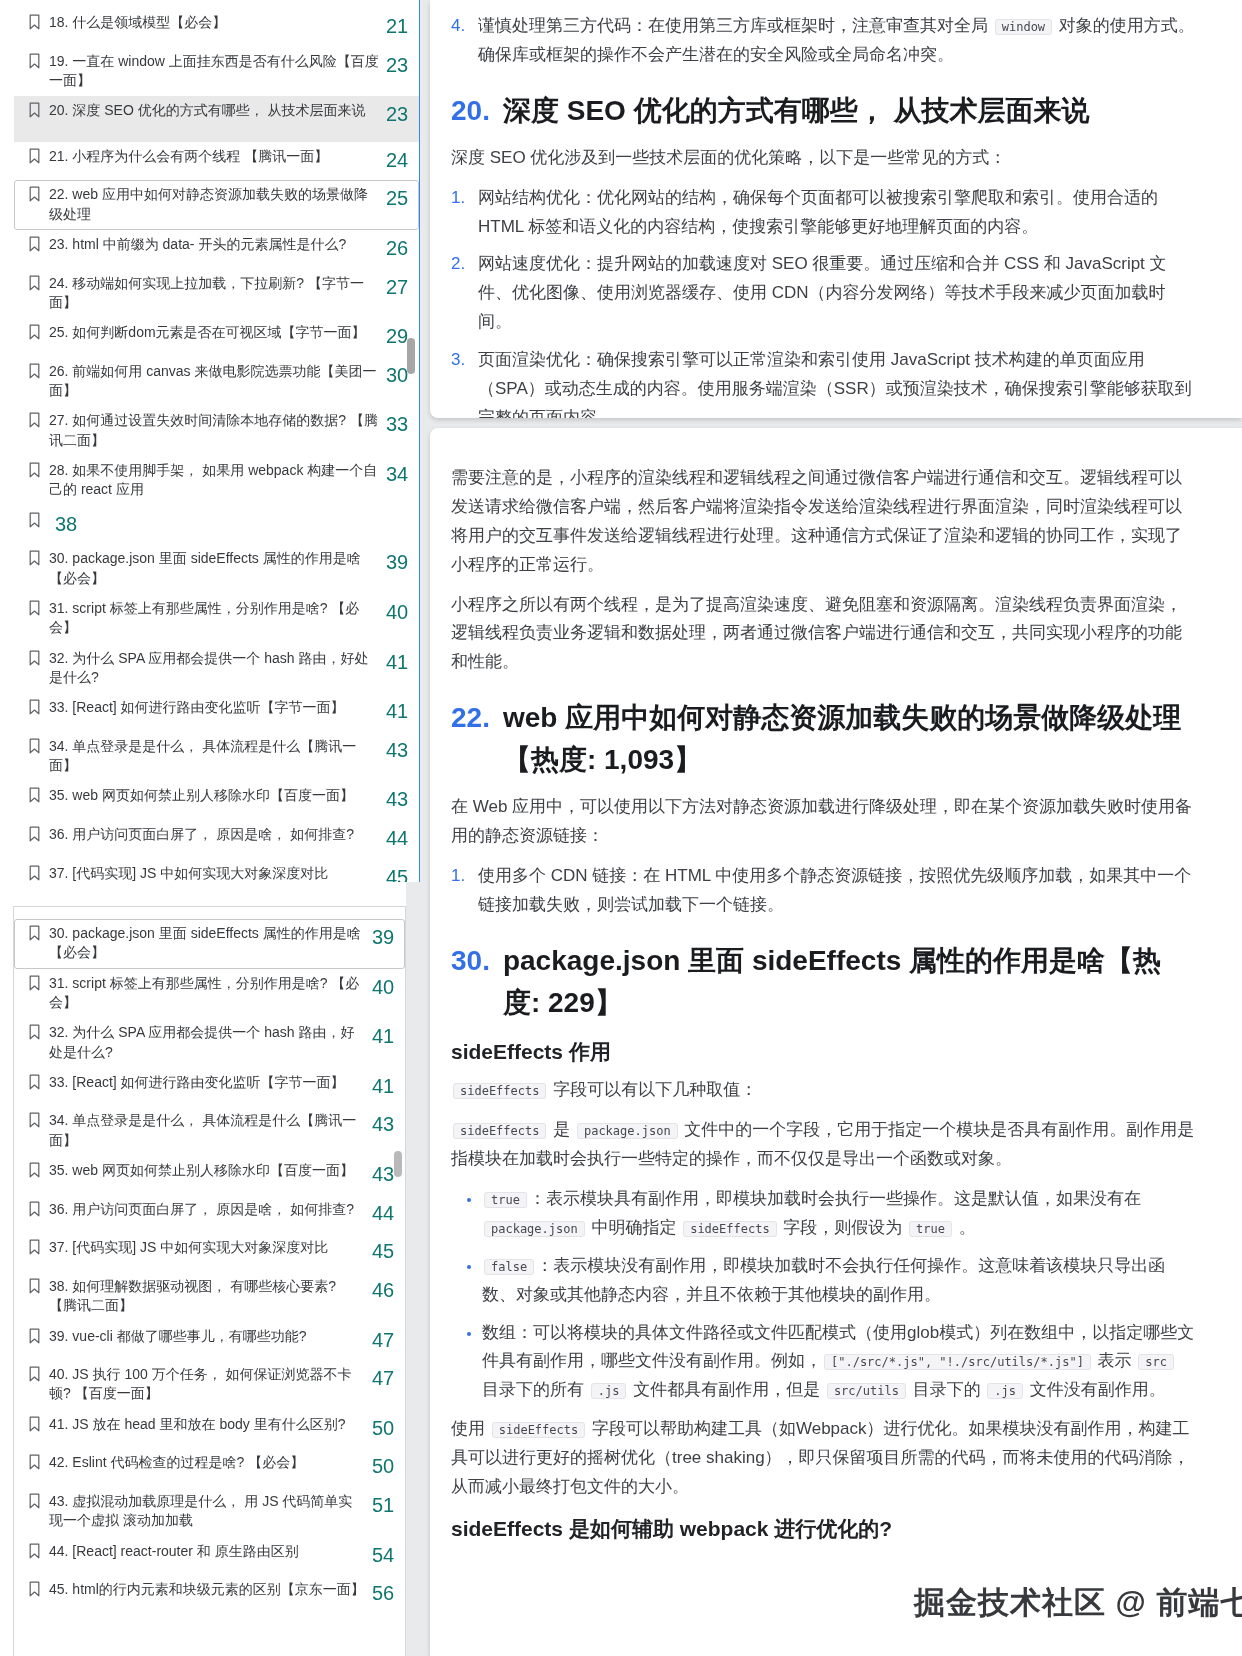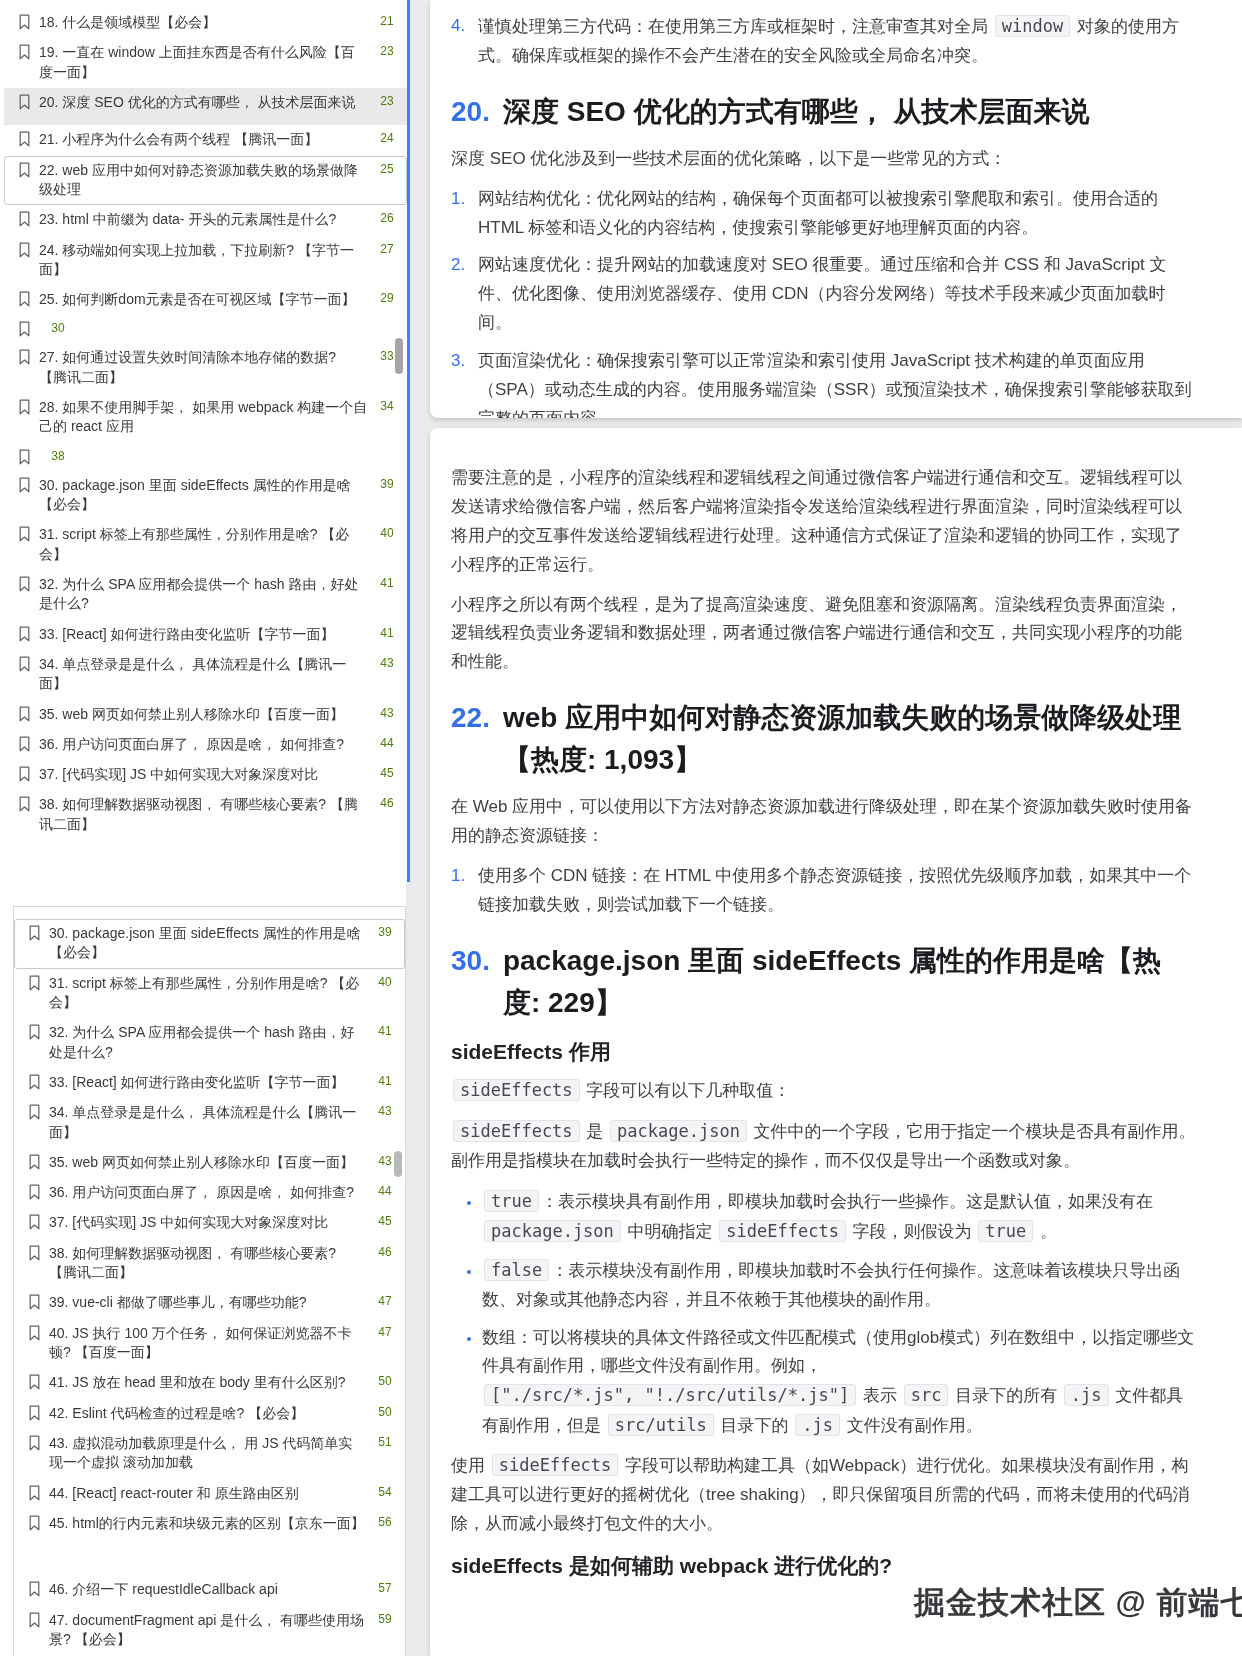--- a/index.html
+++ b/index.html
@@ -4,38 +4,38 @@
 <style>
   html,body{margin:0;padding:0;}
   body{
     width:1242px;height:1656px;position:relative;overflow:hidden;
     background:#ffffff;
     font-family:"Liberation Sans","DejaVu Sans",sans-serif;
     -webkit-font-smoothing:antialiased;
   }
   
   .sidebar-top{
-    position:absolute;left:4px;top:0;width:406px;height:882px;
-    background:#fff;border-right:3px solid #3b82f6;
+    position:absolute;left:14px;top:0;width:406px;height:882px;
+    background:#fff;border-right:1px solid #3b82f6;
     padding-top:8px;box-sizing:border-box;overflow:hidden;
   }
   .sidebar-bottom{
     position:absolute;left:13px;top:906px;width:393px;height:750px;
     background:#fff;border:1px solid #d5d7da;border-bottom:none;
     padding-top:12px;box-sizing:border-box;overflow:hidden;
   }
   .toc-row{
     display:flex;align-items:flex-start;
     padding:4px 6px 5px 12px;
     font-size:14px;line-height:1.38;color:#37393c;
     border:1px solid transparent;border-radius:3px;
   }
   .toc-row .bm{flex:none;width:15px;height:16px;margin:1px 7px 0 0;}
   .toc-row .t{flex:1;}
-  .toc-row .p{flex:none;width:26px;text-align:center;color:#4d7c0f;margin-left:6px;font-size:12px;}
+  .toc-row .p{flex:none;width:26px;text-align:left;color:#0f766e;margin-left:6px;font-size:20px;}
   .toc-row.active{background:#e9e9ea;padding-bottom:12px;border-radius:0;}
   .toc-row.outlined{border:1px solid #c6c8cb;}
   .toc-row.gap{margin-top:36px;}
   .scroll-thumb{position:absolute;width:8px;border-radius:4px;background:#a6a6a6;}
   #thumb1{right:4px;top:338px;height:36px;}
   #thumb2{right:3px;top:244px;height:26px;background:#b9b9b9;}
   
   .content{
     position:absolute;left:406px;top:0;width:836px;height:1656px;
     background:#e9eaec;overflow:hidden;
@@ -54,21 +54,21 @@
   .oli .n{flex:none;width:27px;color:#3370e8;}
   .oli .b{flex:1;}
   h1.sec{display:flex;font-size:28px;line-height:1.5;color:#1b1c1f;font-weight:700;margin:20px 0 12px;}
   h1.sec .n{flex:none;color:#3370e8;margin-right:13px;font-weight:700;}
   h3.sub{font-size:21px;font-weight:700;color:#222326;margin:8px 0 9px;line-height:1.5;}
   ul.blist{margin:0 0 10px;padding-left:31px;list-style:disc;}
   ul.blist li{margin:0 0 9px;}
   ul.blist li::marker{color:#3a6fe0;font-size:13px;}
   .icode{
     font-family:"DejaVu Sans Mono","Liberation Mono",monospace;
-    font-size:17px;background:#f4f4f6;border:1px solid #e3e4e7;border-radius:3px;
+    font-size:12px;background:#f4f4f6;border:1px solid #e3e4e7;border-radius:3px;
     padding:0 6px;margin:0 2px;color:#47494e;white-space:nowrap;
   }
   .watermark{
     position:absolute;left:508px;top:1582px;z-index:6;white-space:nowrap;
     font-size:31px;font-weight:700;letter-spacing:1px;color:#37393c;
     text-shadow:-1.5px -1.5px 0 #fff,1.5px -1.5px 0 #fff,-1.5px 1.5px 0 #fff,1.5px 1.5px 0 #fff,3px 3px 3px rgba(255,255,255,.45);
   }
 </style>
 </head>
 <body>
@@ -213,20 +213,21 @@
         <span class="t"><b style="font-weight:400">25.</b> <span>如何判断dom元素是否在可视区域【字节一面】</span></span>
         <span class="p">29</span>
       </div>
 
       <div class="toc-row">
         <span class="bm">
           <svg width="15" height="16" viewBox="0 0 24 26">
             <path d="M5 2h14v22l-7-6-7 6z" fill="none" stroke="#5f6368" stroke-width="2" stroke-linejoin="round"></path>
           </svg>
         </span>
+        <span class="t"><b style="font-weight:400">26.</b> <span>前端如何用 canvas 来做电影院选票功能【美团一面】</span></span>
         <span class="p">30</span>
       </div>
 
       <div class="toc-row">
         <span class="bm">
           <svg width="15" height="16" viewBox="0 0 24 26">
             <path d="M5 2h14v22l-7-6-7 6z" fill="none" stroke="#5f6368" stroke-width="2" stroke-linejoin="round"></path>
           </svg>
         </span>
         <span class="t"><b style="font-weight:400">27.</b> <span>如何通过设置失效时间清除本地存储的数据? 【腾讯二面】</span></span>

